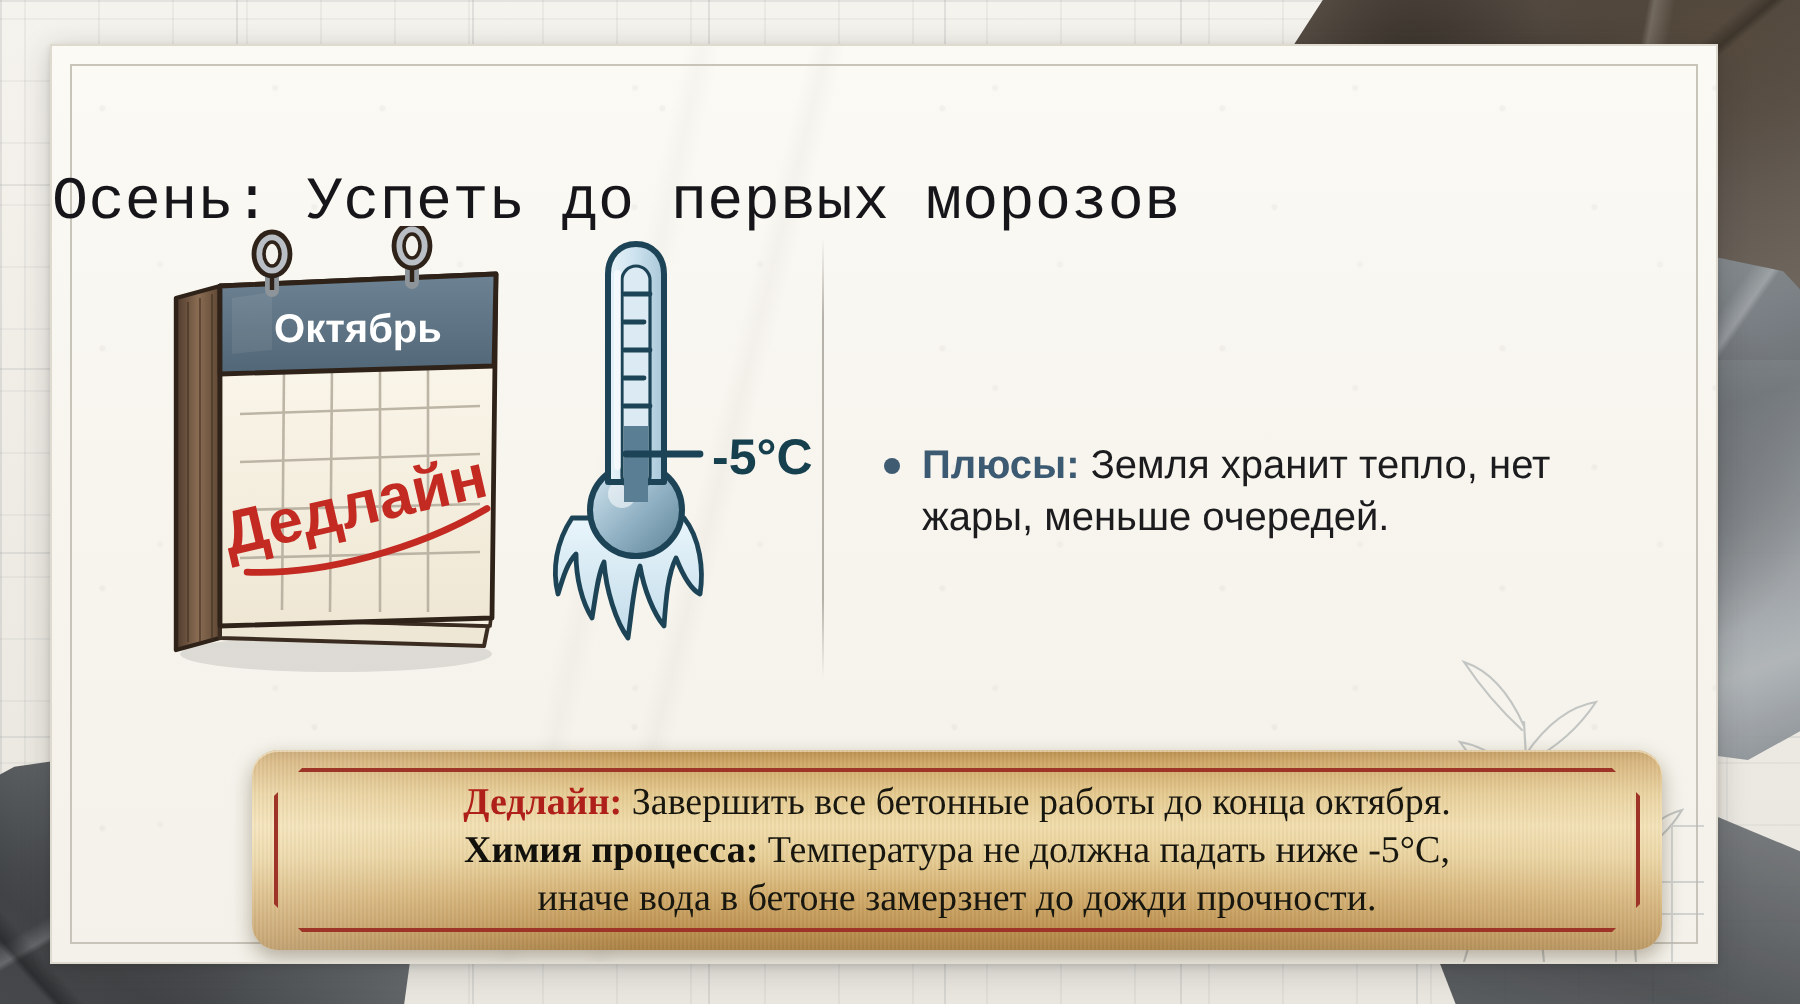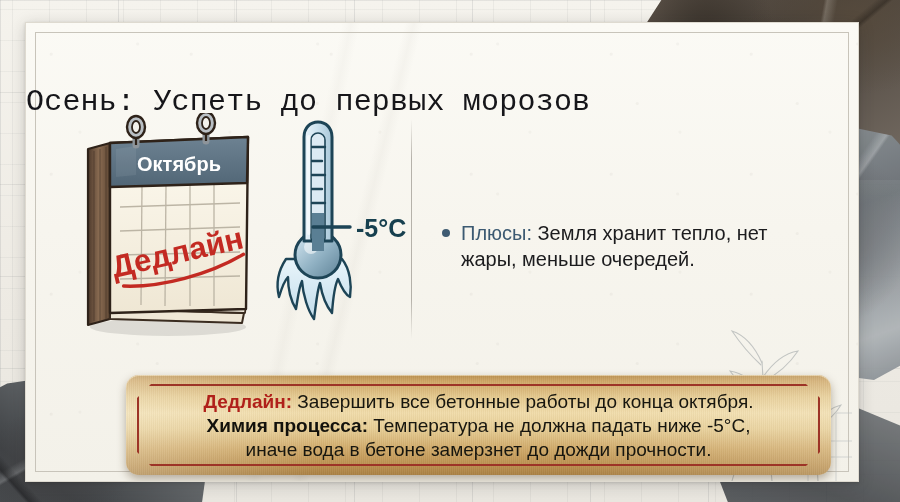--- a/index.html
+++ b/index.html
@@ -147,21 +147,21 @@
   }
   .dot{
     width:8px;height:8px;border-radius:50%;margin-top:9px;margin-right:11px;flex:none;
   }
   .dot.blue{background:#3f5b72;}
   .dot.gray{background:#6f7072;}
   .btext{
     font-size:20px;line-height:1.30;color:#1c1c1e;
     font-family:"Liberation Sans",sans-serif;
   }
-  .lab{font-weight:normal;}
+  .lab{font-weight:bold;}
   .lab.blue{color:#3c5a72;}
   .lab.gray{color:#3a3c3e;}
 
   
   .banner{
     position:absolute;left:100px;top:352px;width:705px;height:100px;
     border-radius:13px;
     background:
       linear-gradient(180deg,#b98e4e 0%,#cda565 6%,#e4c98f 22%,#f0dcab 38%,#e6cd95 54%,#cfa969 74%,#b78c4c 92%,#a87f43 100%);
     box-shadow:0 4px 10px rgba(60,40,15,.35),inset 0 1px 0 rgba(255,245,220,.55);
@@ -187,21 +187,21 @@
     border:2px solid #9d3427;
     clip-path:polygon(
       16px 0, calc(100% - 16px) 0, 100% 16px, 100% calc(100% - 16px),
       calc(100% - 16px) 100%, 16px 100%, 0 calc(100% - 16px), 0 16px);
     opacity:.5;
   }
   .banner-text{
     position:absolute;left:26px;right:26px;top:15px;
     text-align:center;
     font-size:19px;line-height:1.22;color:#17160f;
-    font-family:Liberation Sans, sans-serif;
+    font-family:Liberation Serif, serif;
   }
   .banner-text .red{color:#b0201a;font-weight:bold;}
   .banner-text .bk{color:#12110c;font-weight:bold;margin-top:12px;}
   .bl2{margin-top:1px;}
 </style>
 </head>
 <body>
 
 <div id="slide">
 

